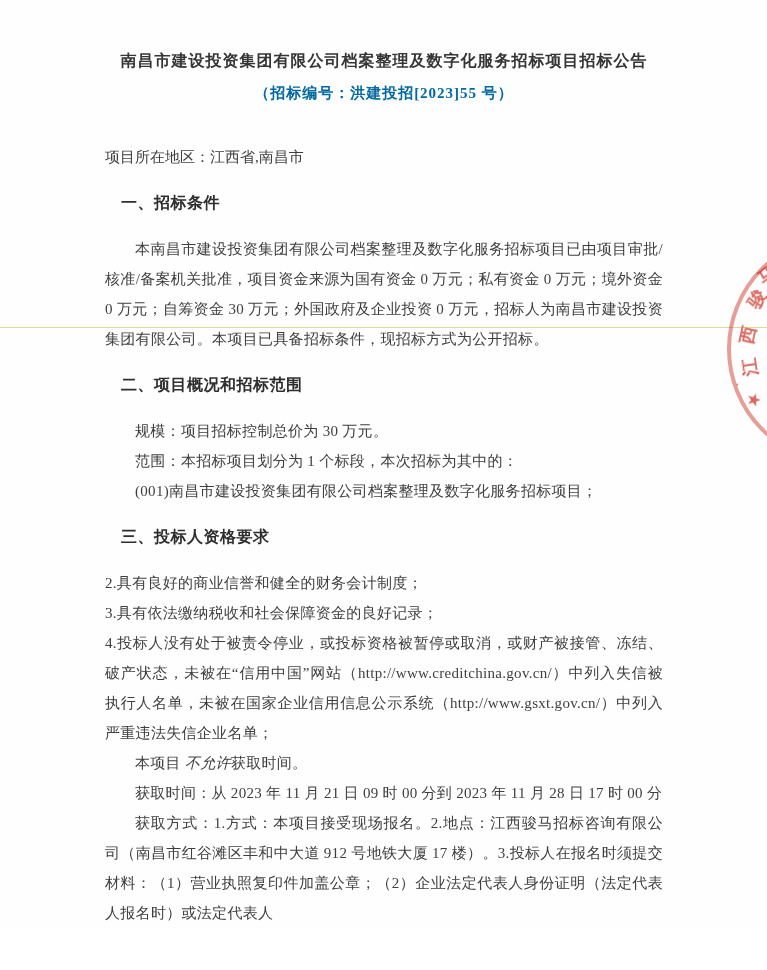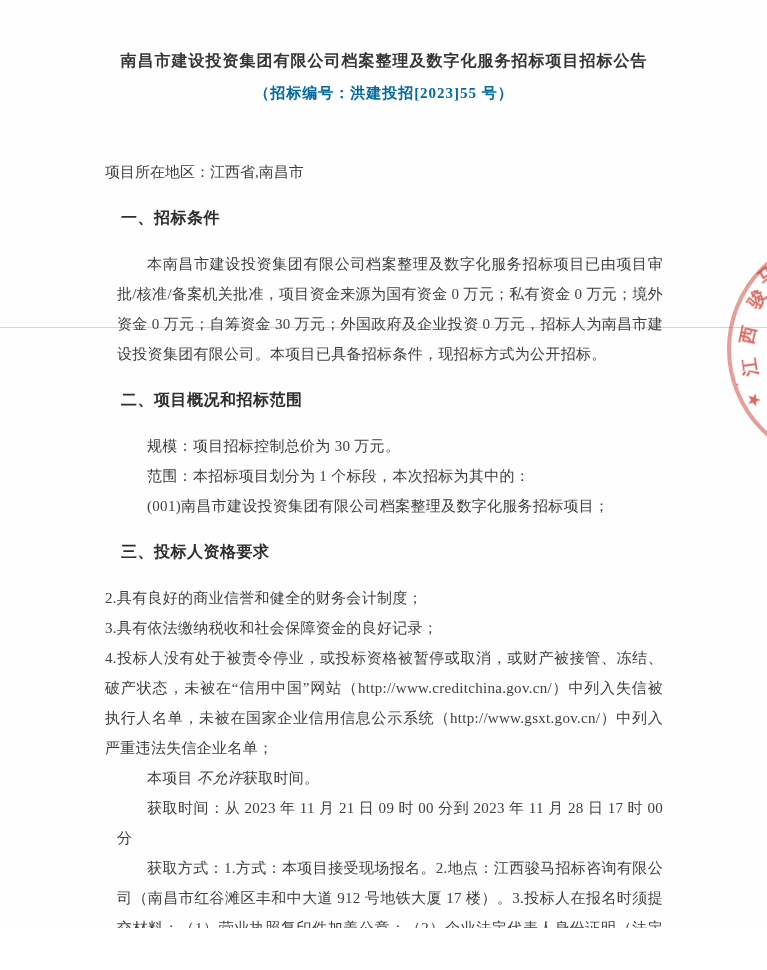--- a/index.html
+++ b/index.html
@@ -28,40 +28,40 @@
   }
   .doc-subtitle {
     text-align: center;
     font-size: 15px;
     font-weight: bold;
     line-height: 33px;
     color: #0369a1;
     letter-spacing: 1px;
   }
   .location-line {
-    margin-top: 47px;
+    margin-top: 32px;
     font-size: 15px;
     line-height: 30px;
   }
   .sec-heading {
     margin: 16px;
     font-size: 16px;
     font-weight: bold;
     line-height: 30px;
     color: #2e2e2e;
     letter-spacing: 0.5px;
   }
   .para {
     margin: 0;
     font-size: 15px;
     line-height: 30px;
     text-align: justify;
     letter-spacing: 0.3px;
   }
-  .indent { text-indent: 2em; margin-left: 12px; }
+  .indent { text-indent: 2em; }
   .italic-seg { font-style: italic; }
   
   .fold-line {
     position: absolute;
     left: 0;
     top: 327px;
     width: 767px;
     height: 1px;
     background: #d9d489;
     opacity: 0.85;

